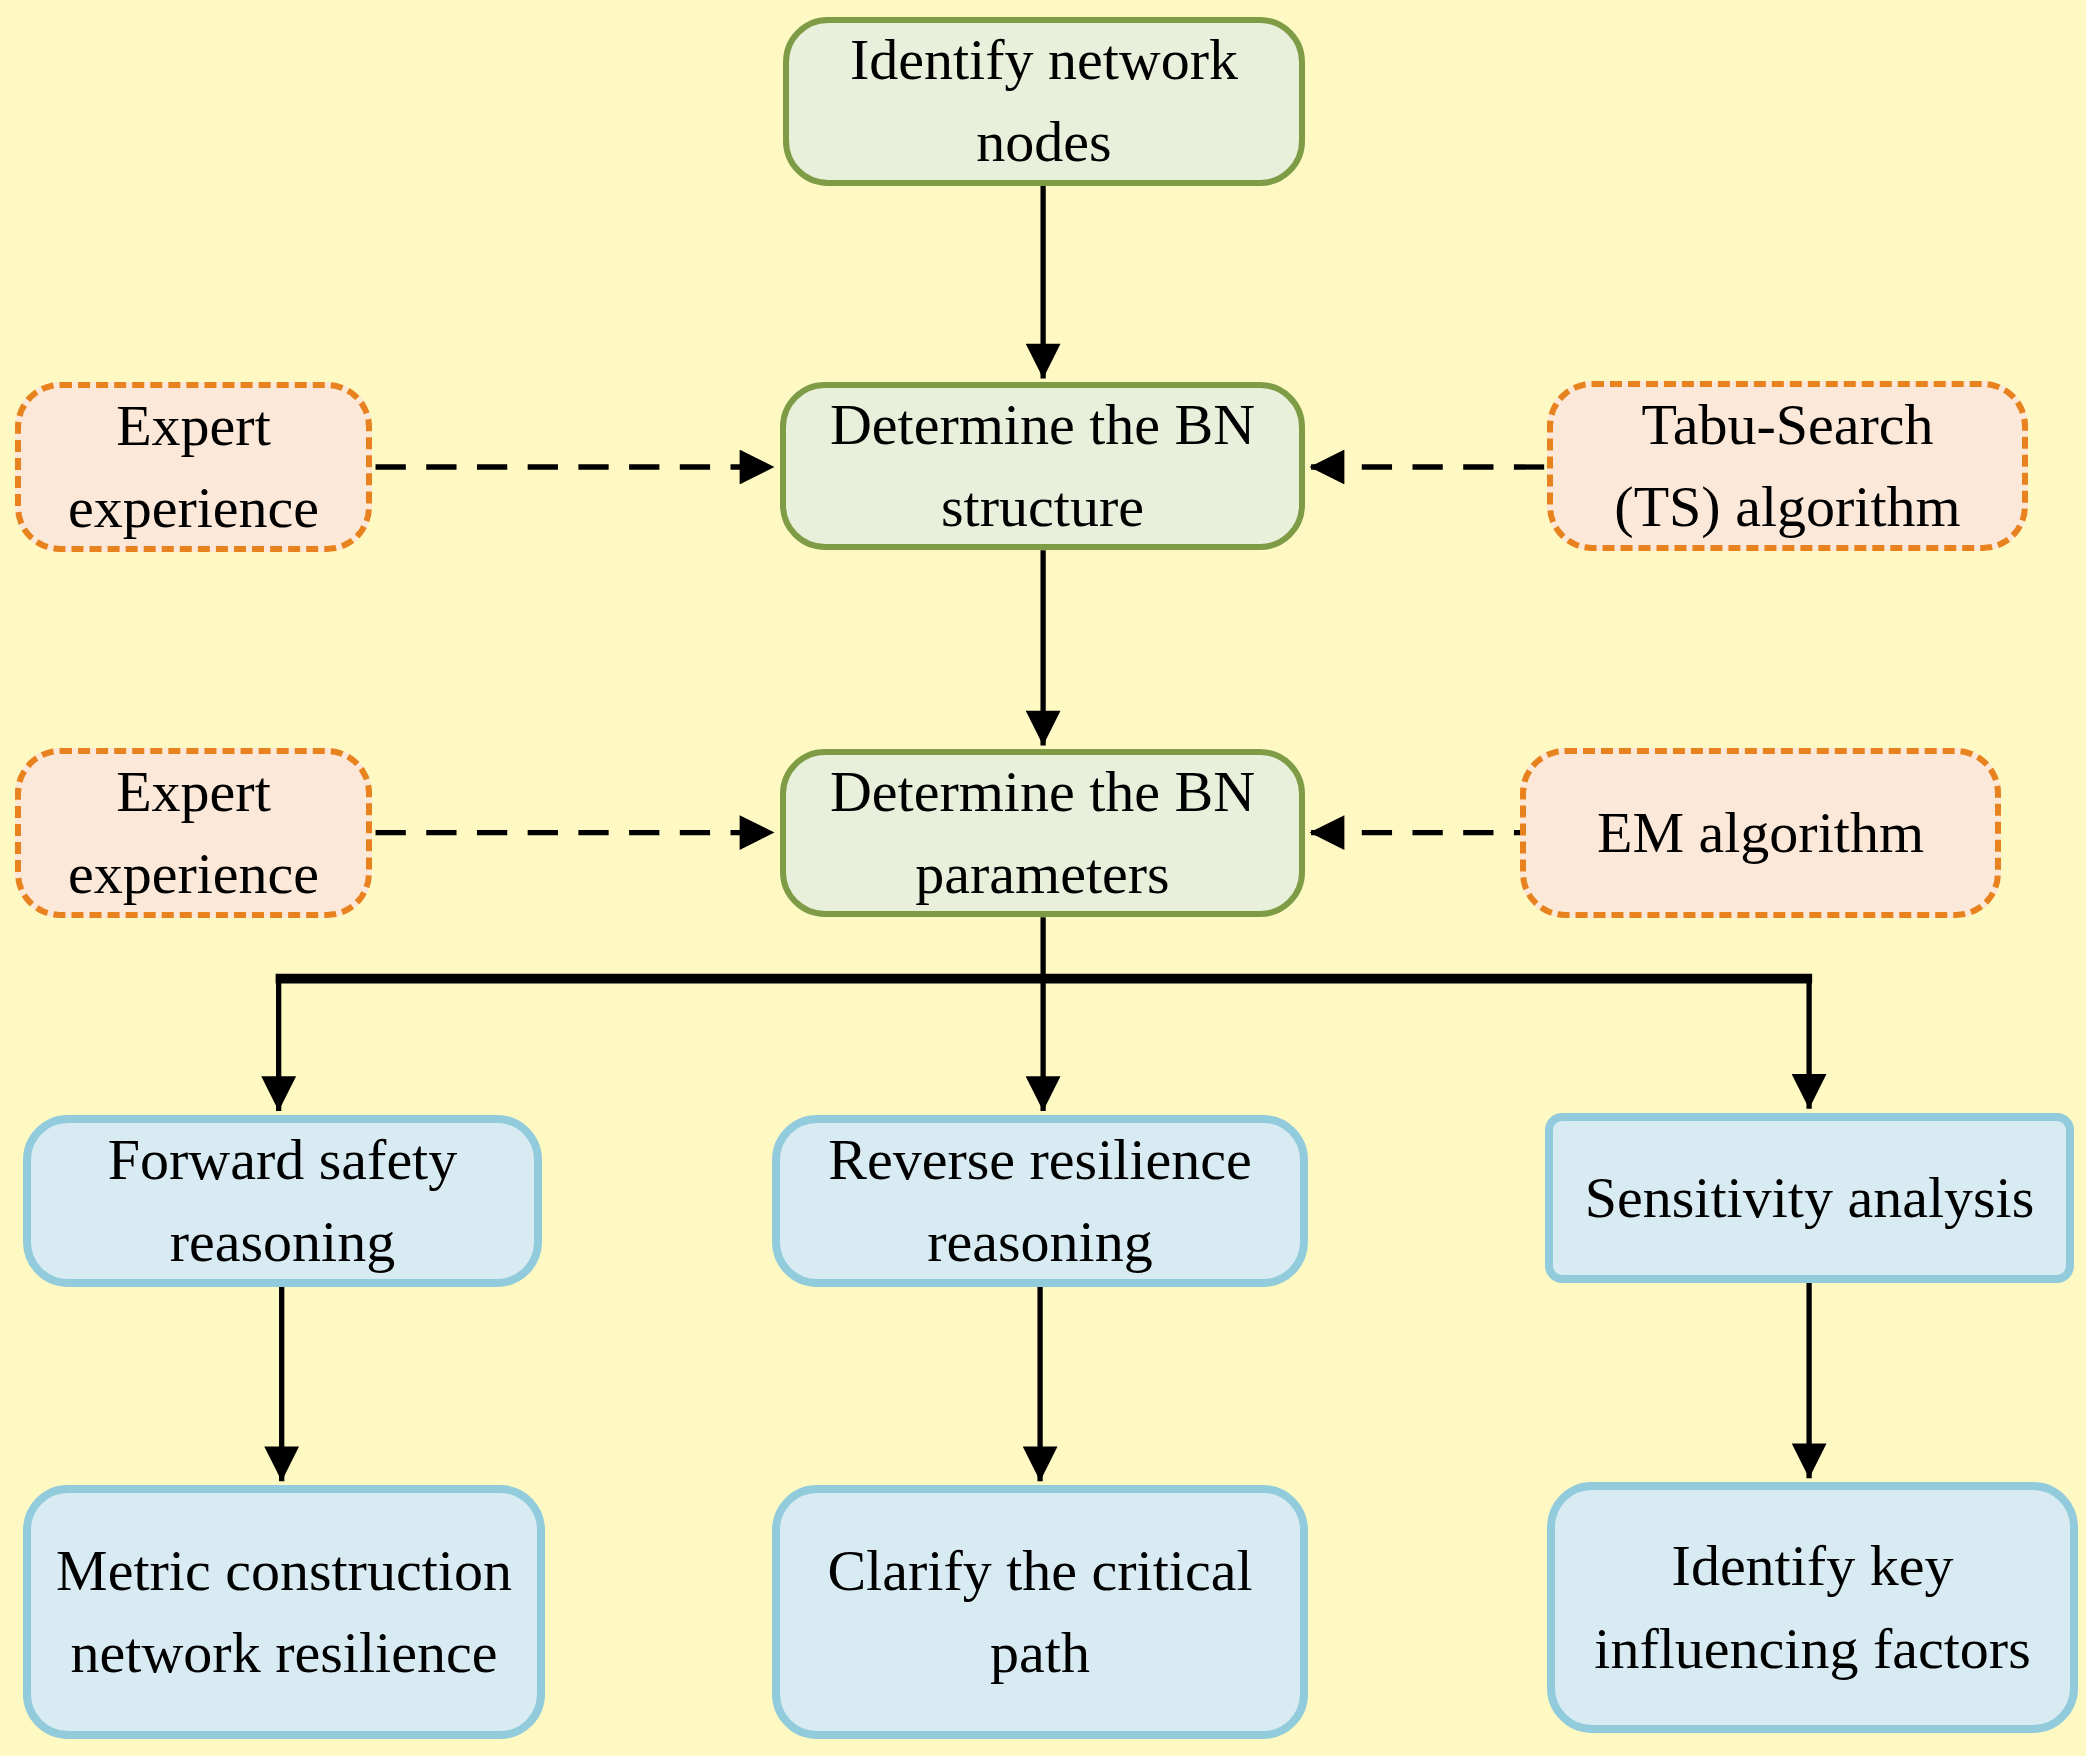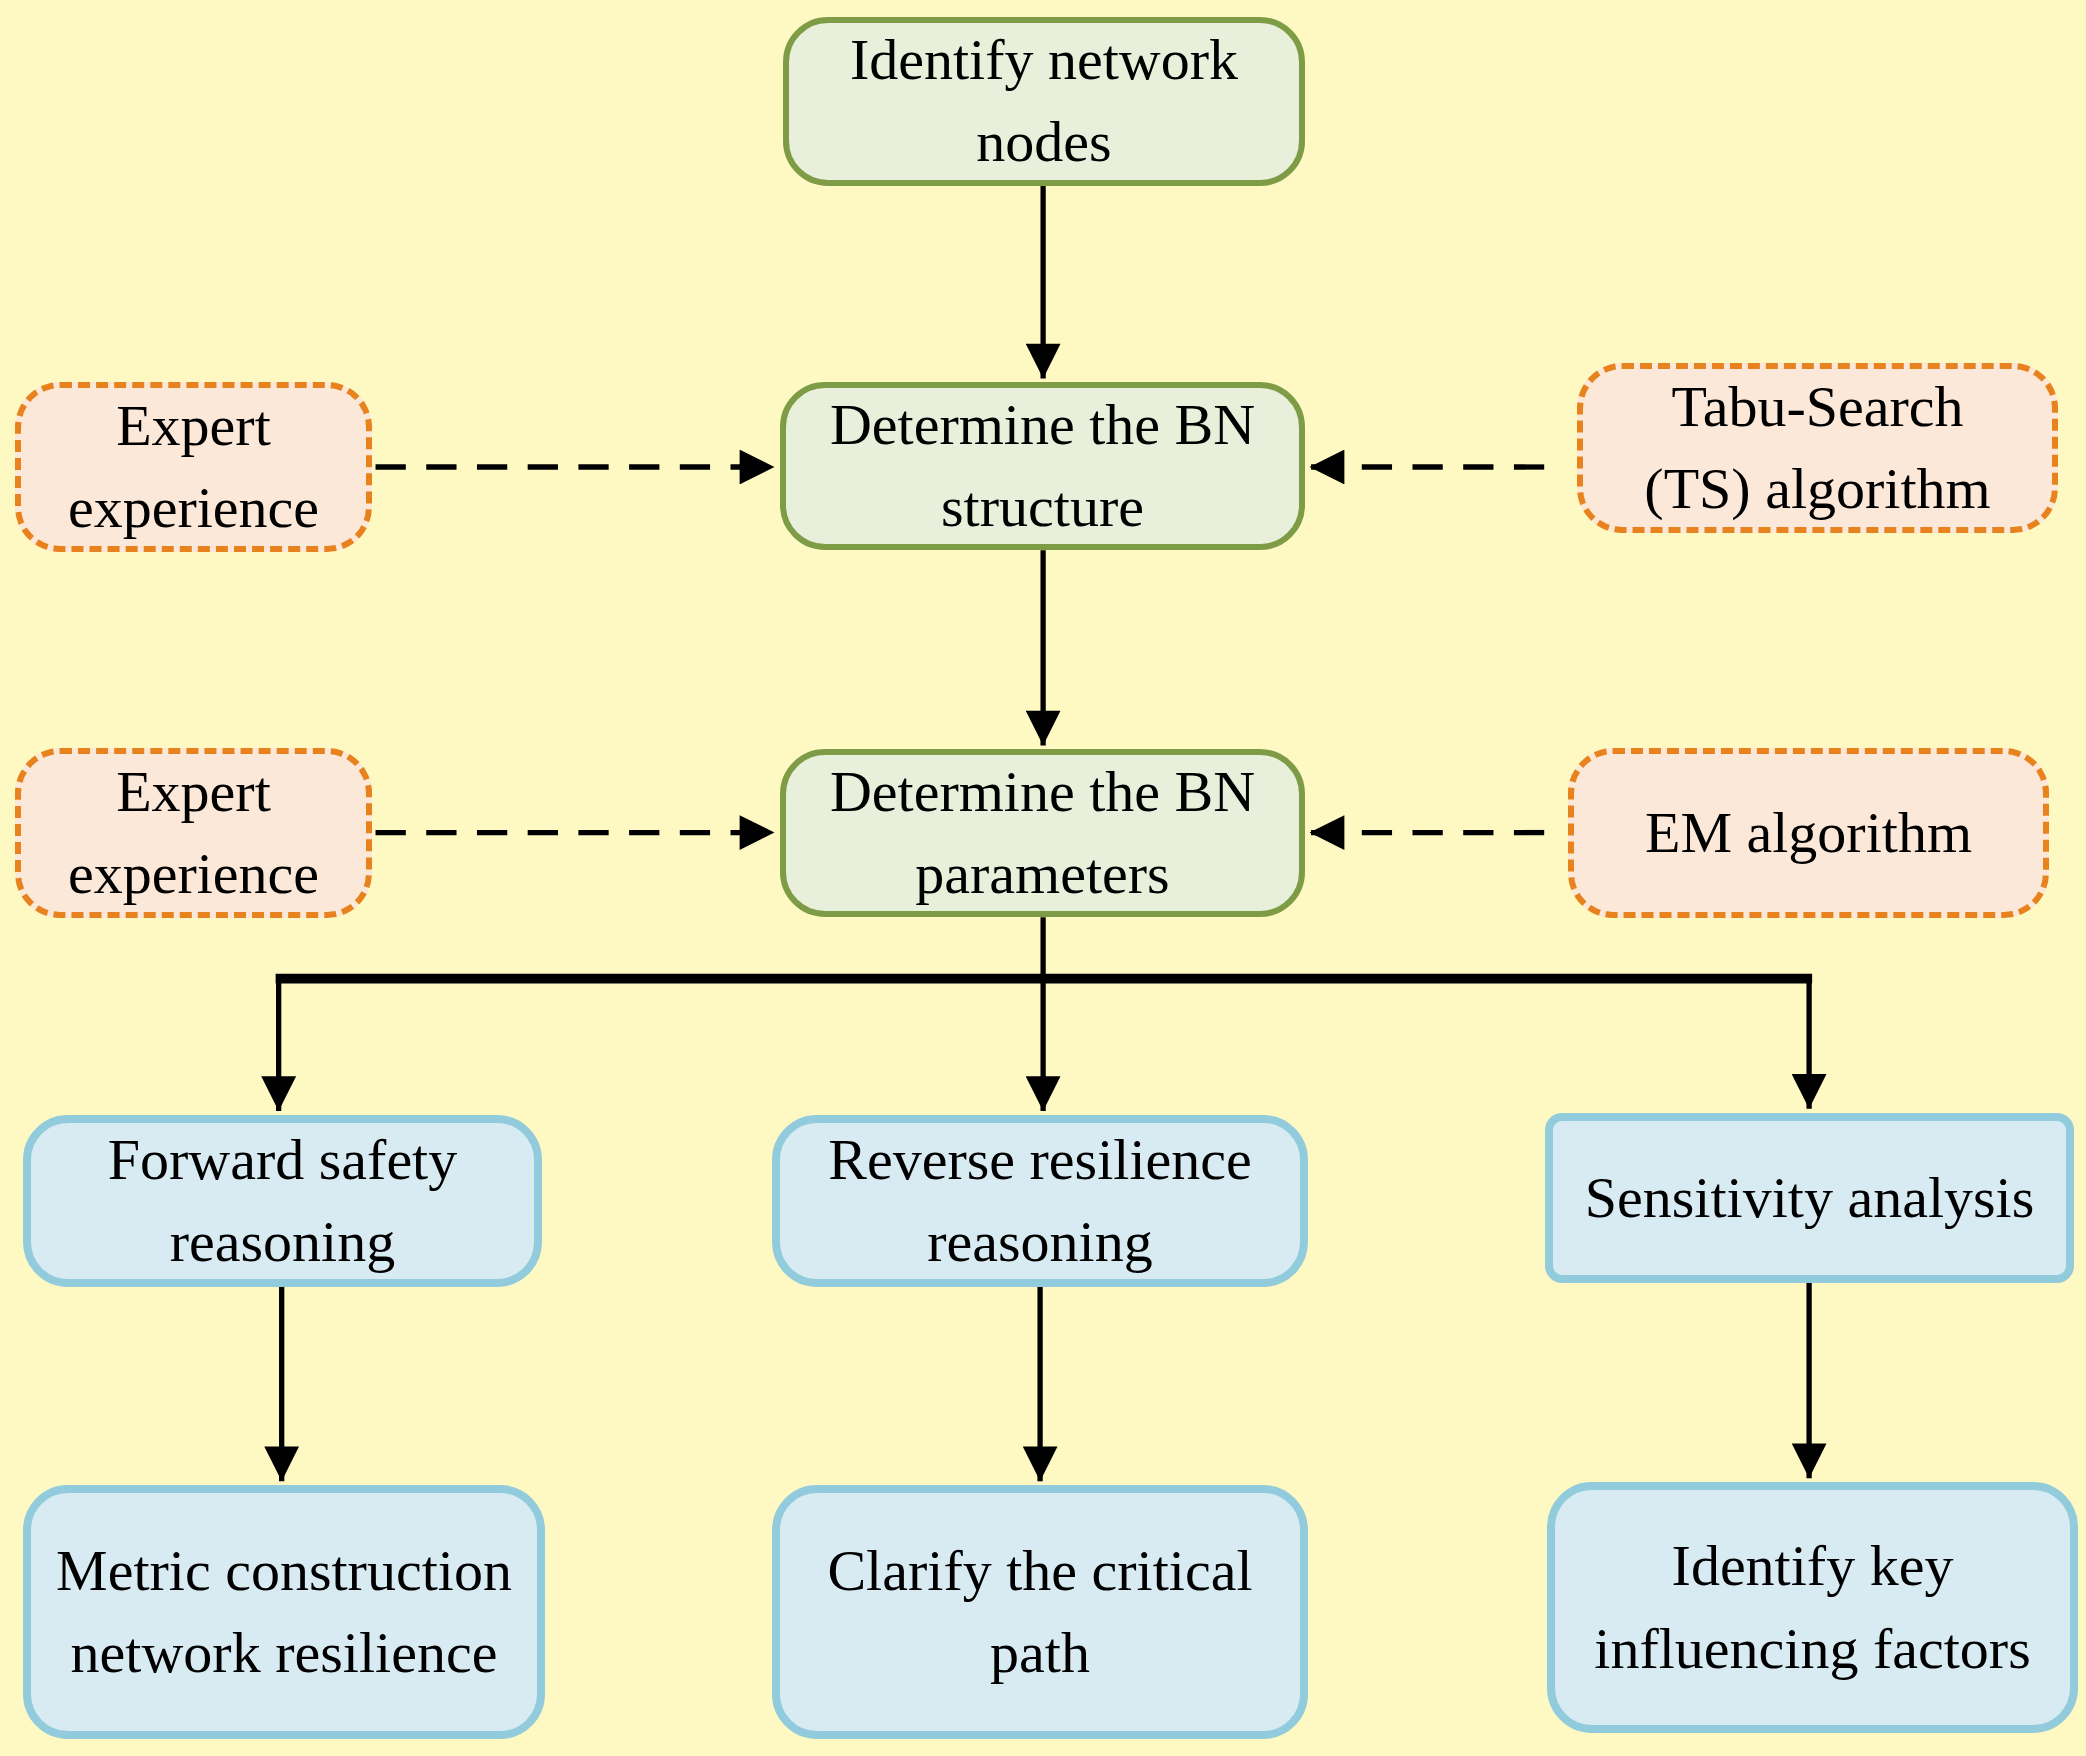--- a/index.html
+++ b/index.html
@@ -39,23 +39,23 @@
   }
   .node.result {
     background: var(--result-fill);
     border: 8.3px solid var(--result-border);
   }
   
   #n-identify    { left: 783px; top: 16.7px;   width: 522px; height: 169px; }
   #n-structure   { left: 780px; top: 382px;  width: 525px; height: 168px; }
   #n-parameters  { left: 780px; top: 749px;  width: 525px; height: 168px; }
   #n-expert1     { left: 15px;   top: 382px;  width: 357px; height: 170px; }
-  #n-tabu        { left: 1547px; top: 363px;  width: 481px; height: 170px; margin-left: 30px; }
+  #n-tabu        { left: 1547px; top: 381px;  width: 481px; height: 170px; }
   #n-expert2     { left: 15px;   top: 748px;  width: 357px; height: 170px; }
-  #n-em          { left: 1568px; top: 748px;  width: 481px; height: 170px; }
+  #n-em          { left: 1520px; top: 748px;  width: 481px; height: 170px; }
   #n-forward     { left: 23px;   top: 1115px; width: 519px; height: 172px; }
   #n-reverse     { left: 772px; top: 1115px; width: 536px; height: 172px; }
   #n-sensitivity { left: 1545px; top: 1113px; width: 529px; height: 170px; border-radius: 17px; }
   #n-metric      { left: 23px;   top: 1485px; width: 522px; height: 254px; }
   #n-critical    { left: 772px; top: 1485px; width: 536px; height: 254px; }
   #n-keyfactors  { left: 1547px; top: 1482px; width: 531px; height: 251px; }
 
   #connectors {
     position: absolute;
     left: 0; top: 0;

